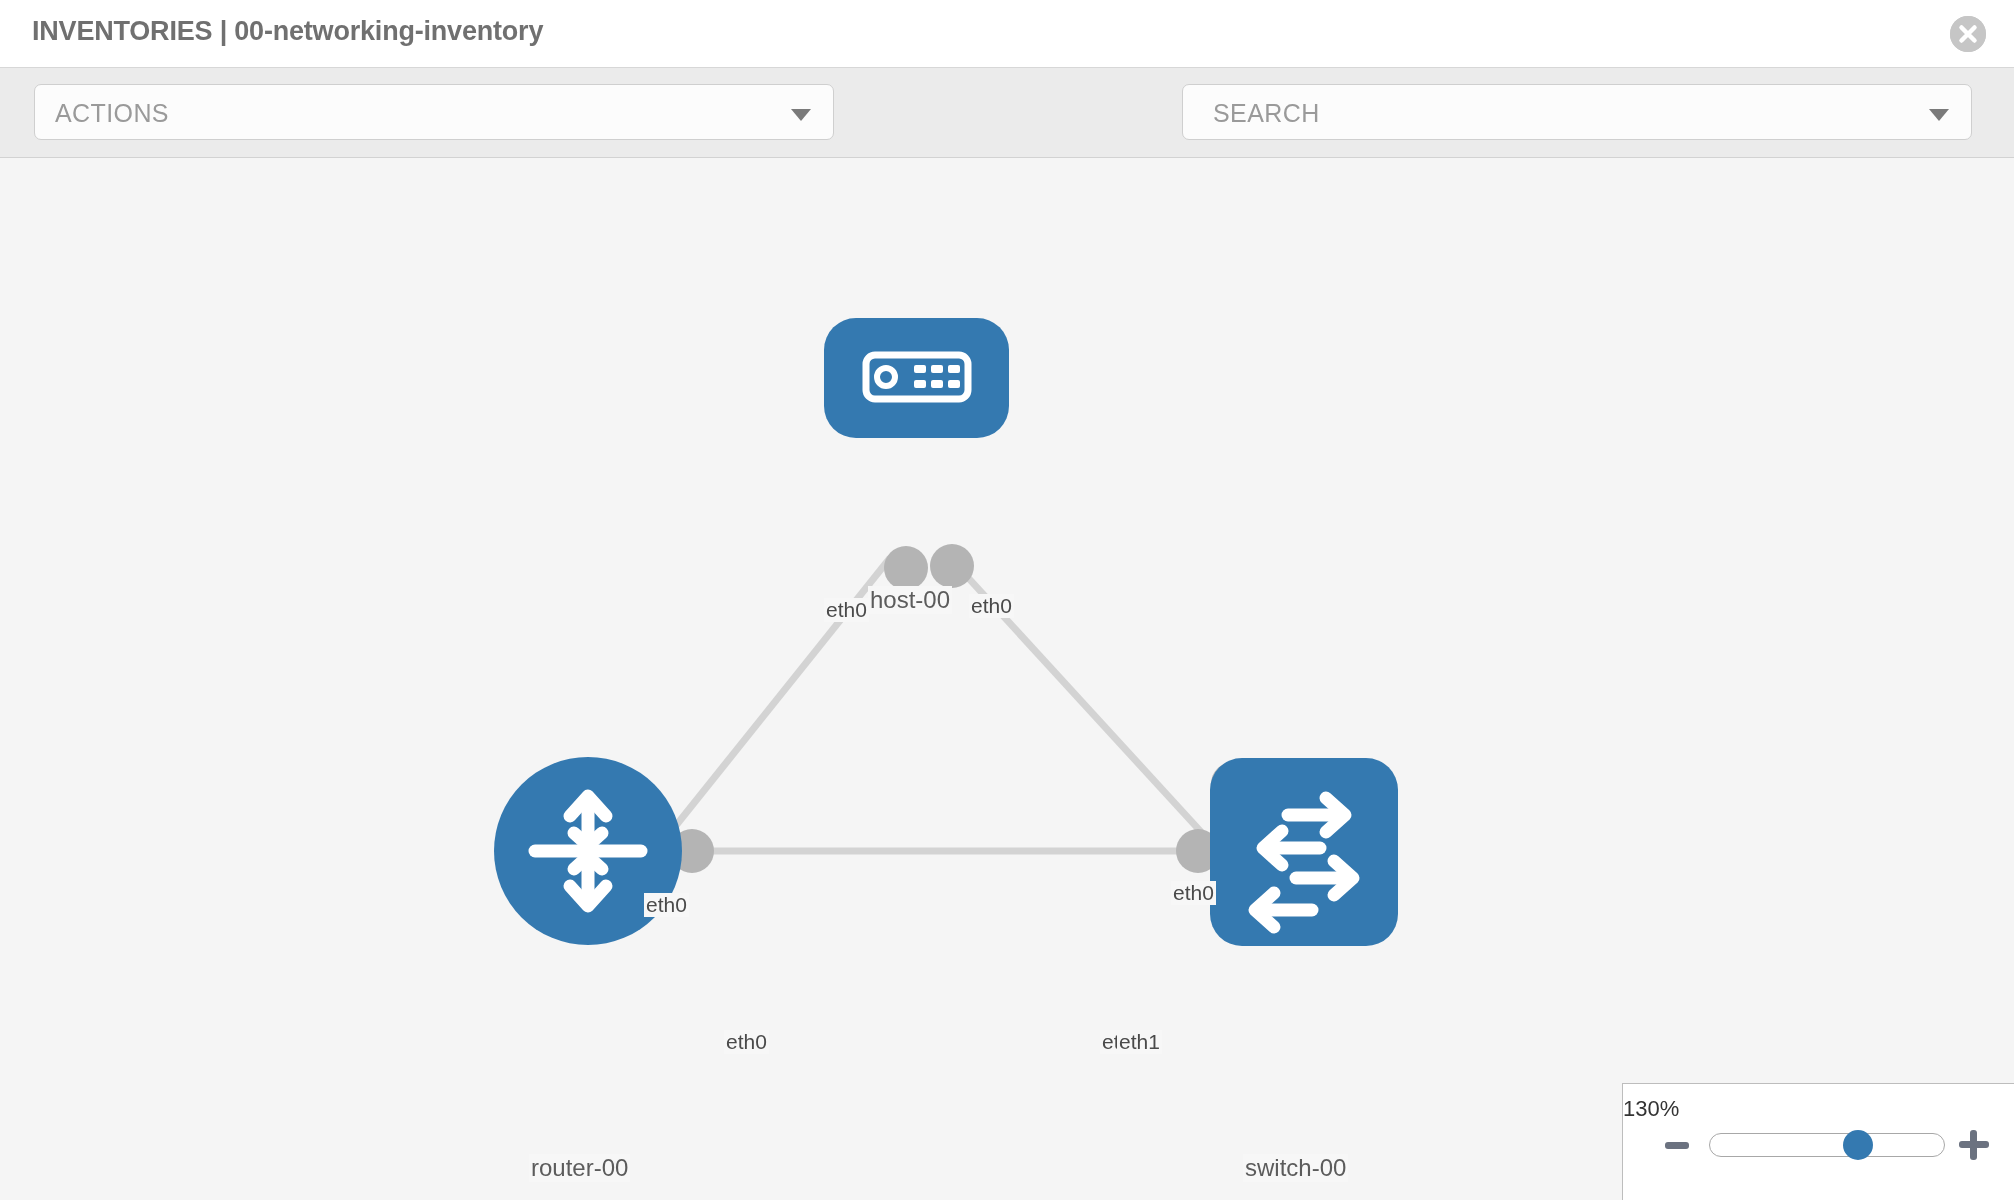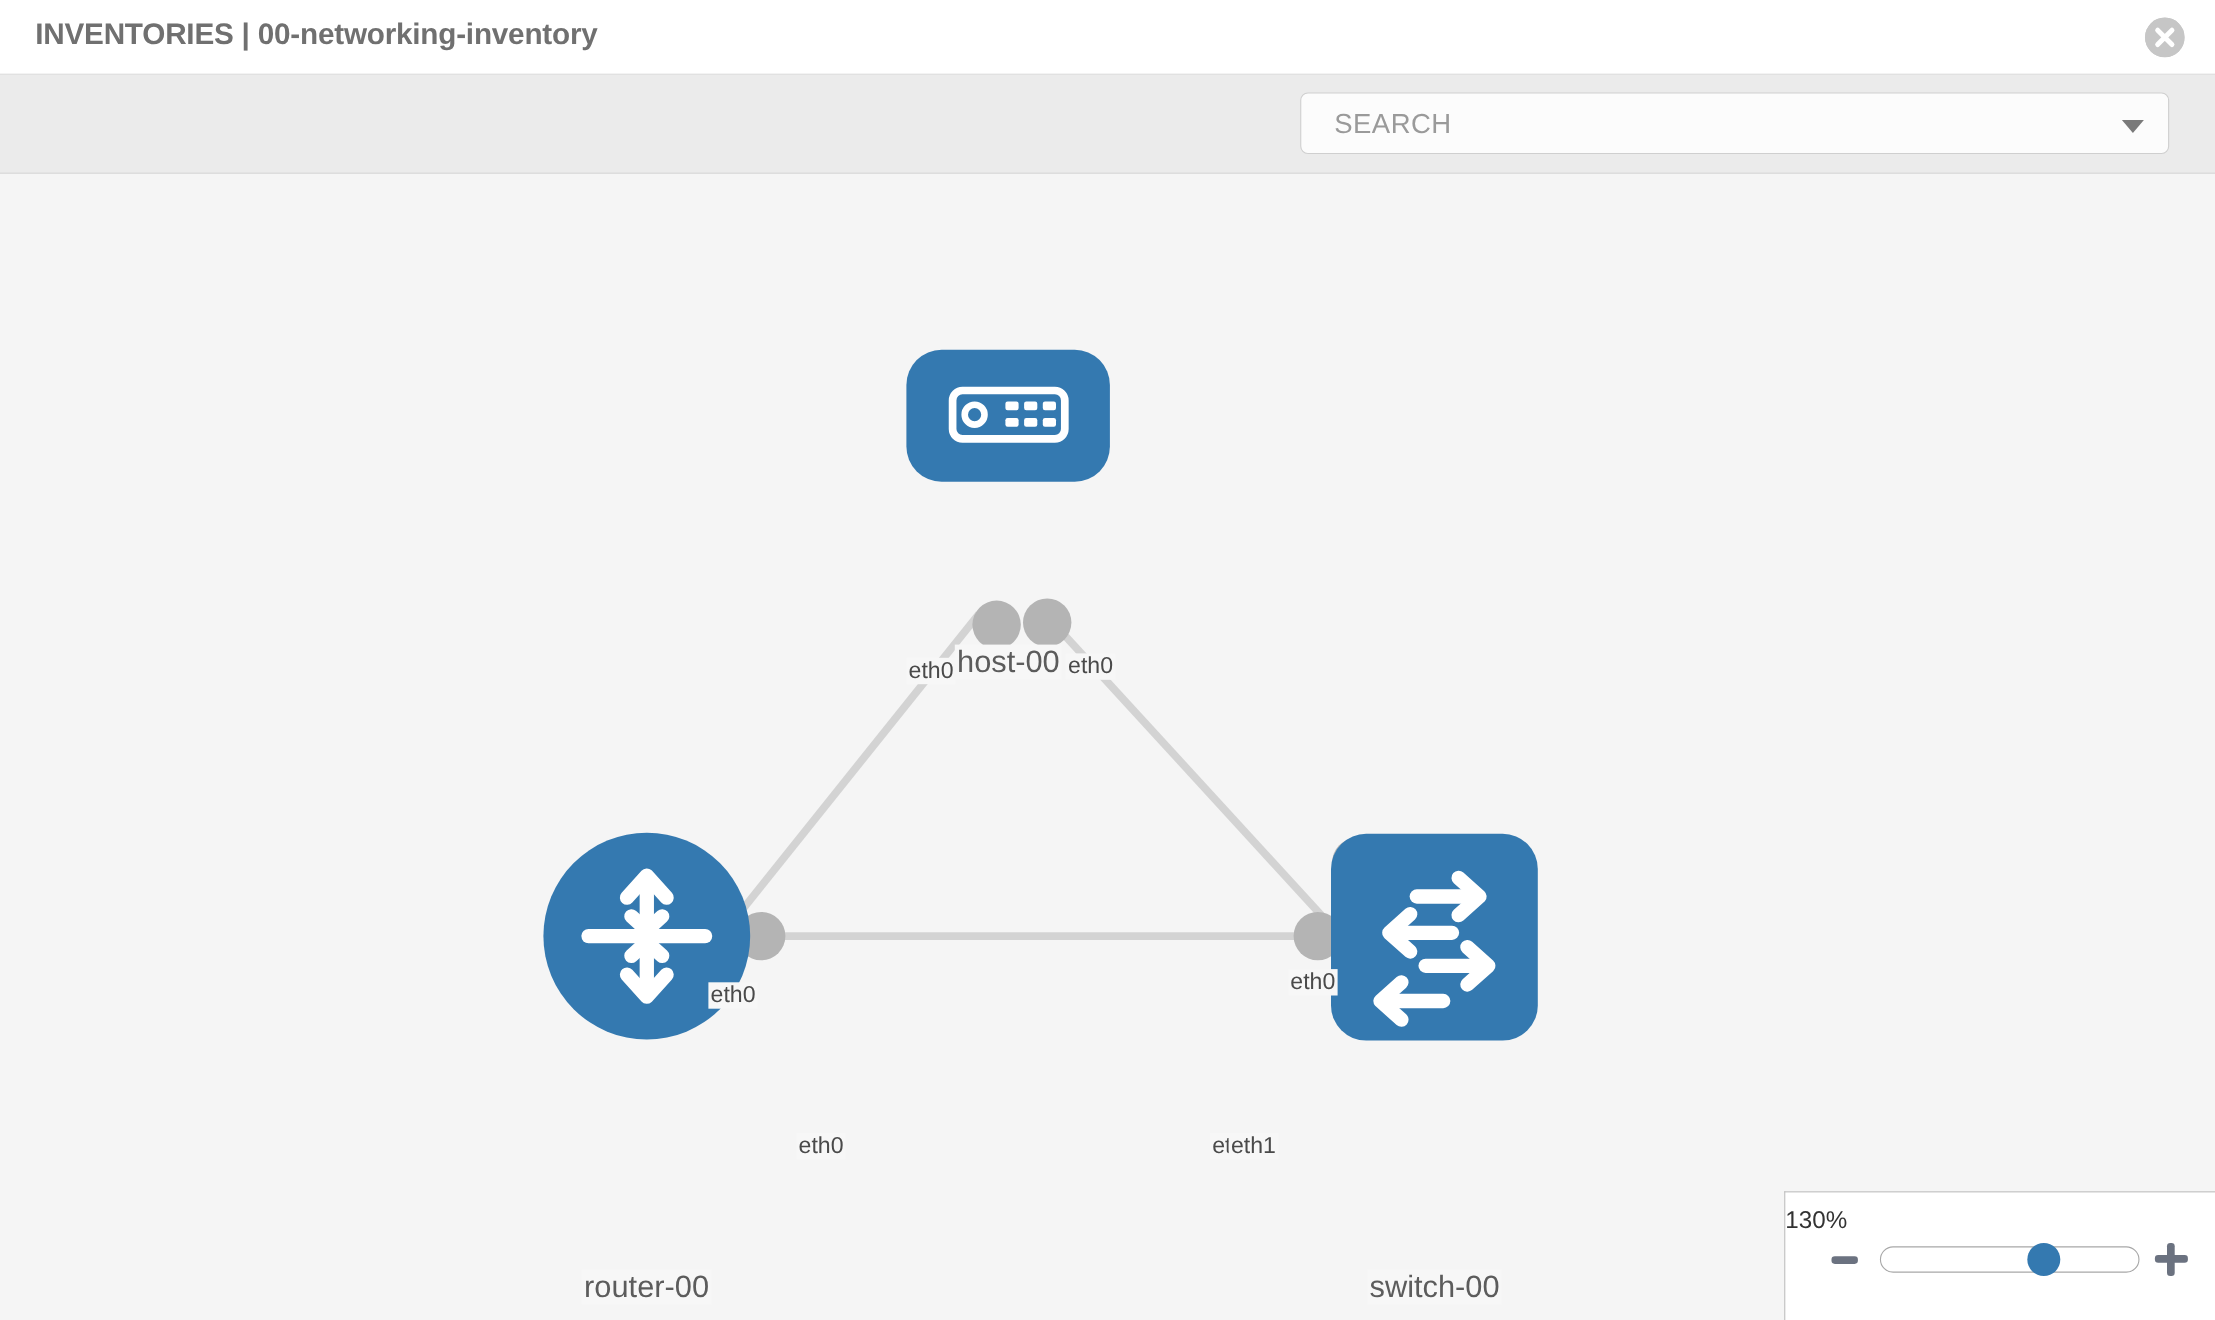--- a/index.html
+++ b/index.html
@@ -129,21 +129,21 @@
   .topology-svg {
     position: absolute;
     left: 0; top: 0;
     width: 2014px;
     height: 1042px;
   }
 
   
   .node-label {
     position: absolute;
-    font-size: 28px;
+    font-size: 24px;
     color: #5c5c5c;
     background: #f7f7f7;
     white-space: nowrap;
     padding: 0 2px;
   }
   .iface-label {
     position: absolute;
     font-size: 21px;
     color: #4a4a4a;
     background: #f7f7f7;
@@ -229,20 +229,24 @@
   <div class="close-btn">
     <svg width="36" height="36" viewBox="0 0 36 36" aria-hidden="true">
       <circle cx="18" cy="18" r="18" fill="#c6c6c6"></circle>
       <path d="M11.5 11.5 L24.5 24.5 M24.5 11.5 L11.5 24.5" stroke="#ffffff" stroke-width="4.5" stroke-linecap="round"></path>
     </svg>
   </div>
 </div>
 
 <div class="toolbar">
 
+  <div class="actions-select">
+    <span class="label">ACTIONS</span>
+    <span class="caret"></span>
+  </div>
 
   <div class="tool-icon wrench">
     <svg width="40" height="40" viewBox="0 0 40 40" aria-hidden="true">
       <g fill="#808894">
         <path d="M29.2 6.6c-4.6-1.5-9.4 1.1-10.6 5.7-0.4 1.6-0.3 3.2 0.2 4.6L7.5 28.2c-1.1 1.1-1.1 2.9 0 4l0.8 0.8c1.1 1.1 2.9 1.1 4 0l11.3-11.3c1.5 0.5 3.1 0.6 4.7 0.2 4.6-1.2 7.3-6 5.9-10.6l-4.9 4.9-4.4-1.2-1.2-4.4 4.5-4z"></path>
       </g>
     </svg>
   </div>
 
   <div class="tool-icon key">

